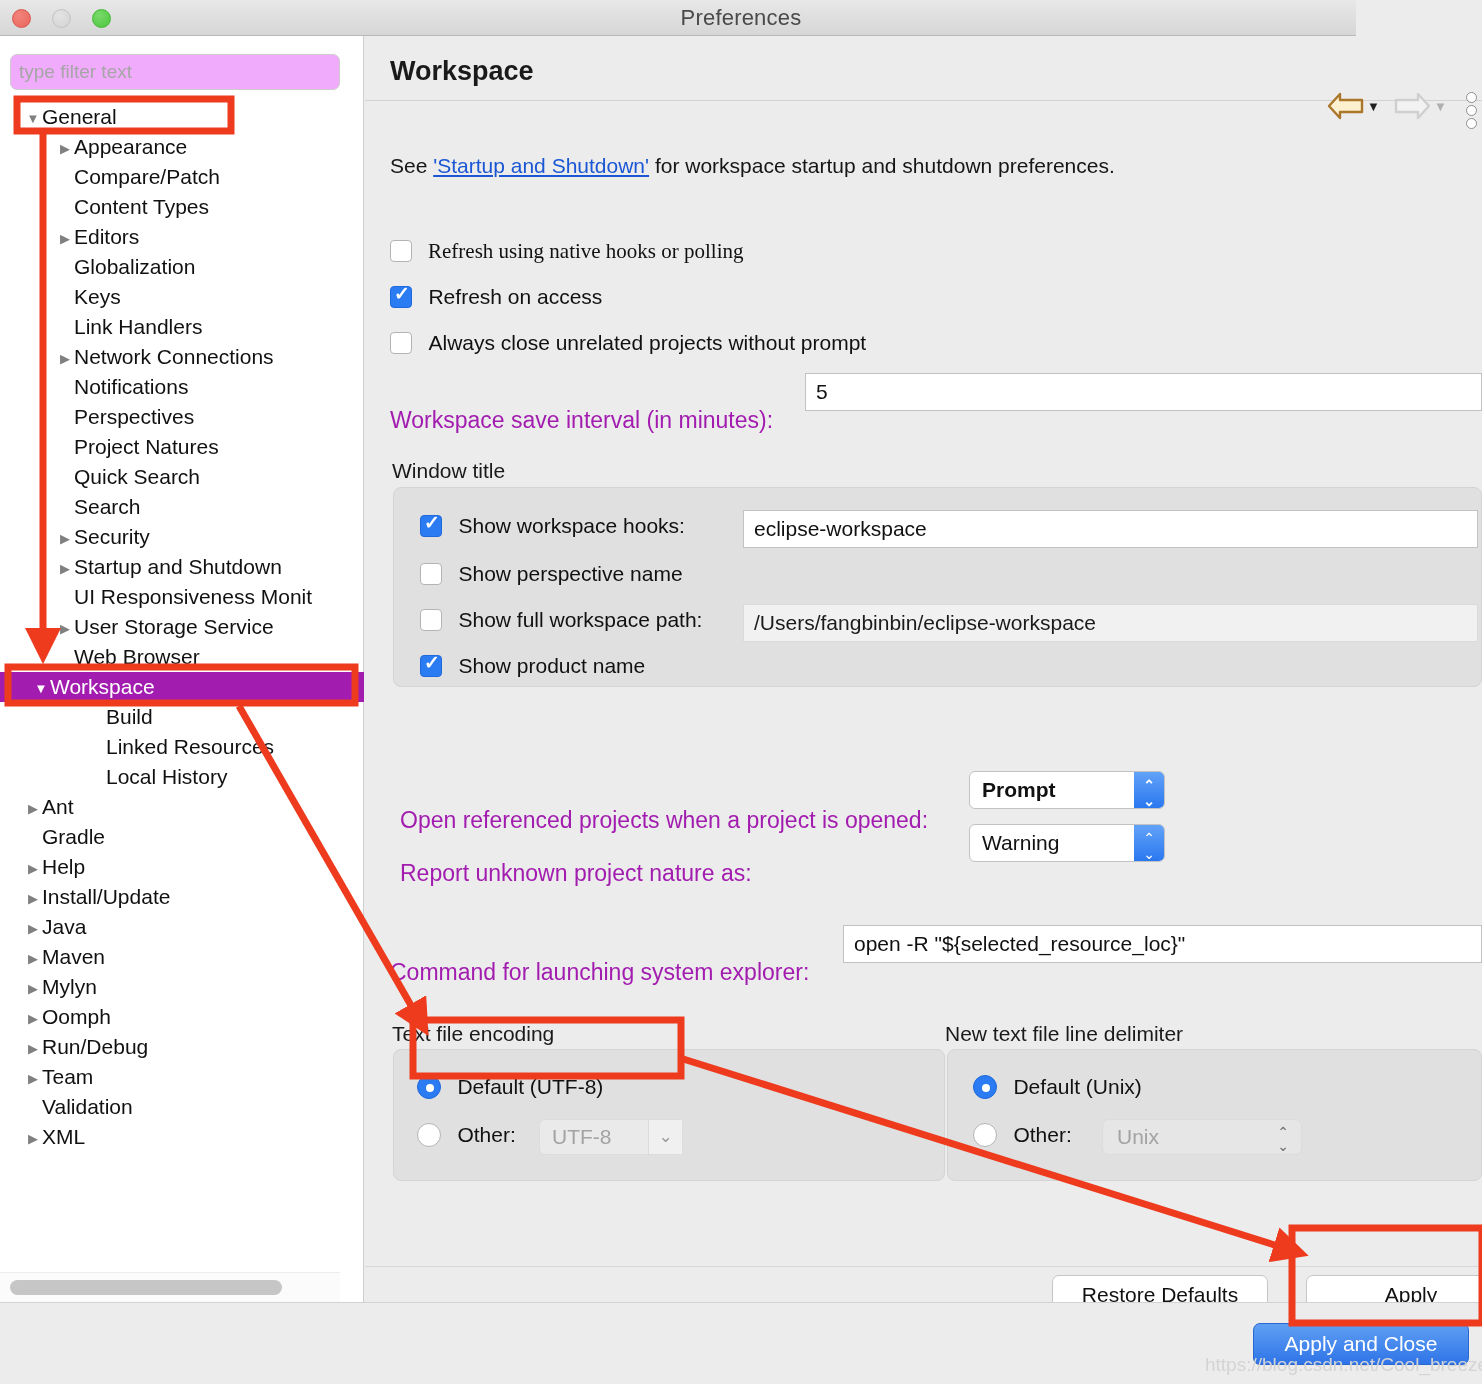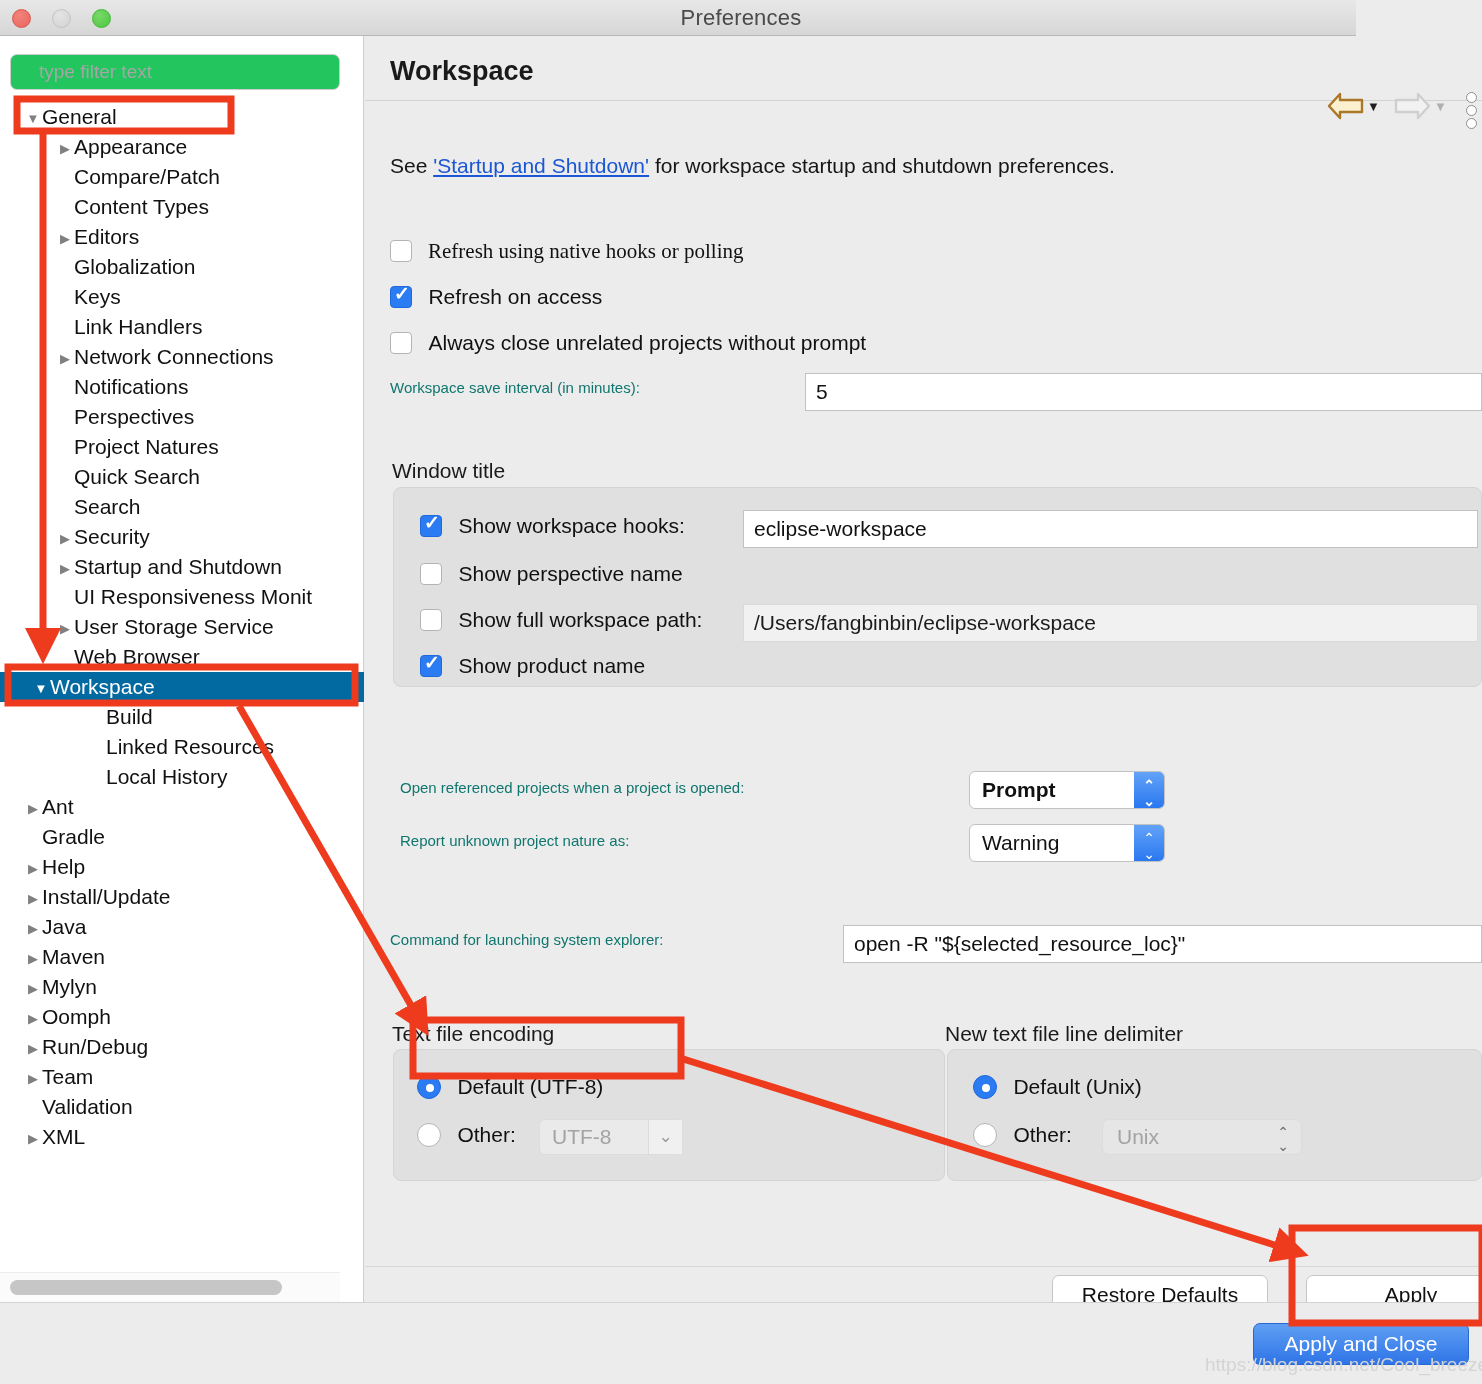--- a/index.html
+++ b/index.html
@@ -34,40 +34,40 @@
 
   
   #sidebar {
     position:absolute; left:0; top:36px; width:364px; height:1266px;
     background:#ffffff; border-right:1px solid #cfcfcf;
   }
   #filterWrap { position:absolute; left:10px; top:18px; width:330px; height:36px; }
   #filterInput {
     width:100%; height:100%;
     border:1px solid #cdcdcd; border-radius:7px;
-    background:#22c55e; padding:0 28px;
+    background:#f0abfc; padding:0 8px;
     font-family:"Liberation Sans", sans-serif; font-size:19px; color:#222;
   }
   #filterInput::placeholder { color:#a6a6a6; }
 
   #tree {
     position:absolute; left:0; top:66px; width:364px; height:1190px;
     overflow:hidden;
   }
   .tnode {
     position:relative; height:30px; line-height:30px;
     font-size:21px; color:#111; white-space:nowrap;
     padding-left:0;
   }
   .tnode .arrow {
     display:inline-block; width:18px; text-align:center;
     font-size:13px; color:#808080; vertical-align:1px;
   }
   .tnode .arrow.none { color:transparent; }
-  .tnode.sel { background:#0369a1; color:#fff; }
+  .tnode.sel { background:#a21caf; color:#fff; }
   .tnode.sel .arrow { color:#fff; }
   .tnode .lbl { display:inline-block; }
 
   .ind0 { padding-left:24px; }
   .ind1 { padding-left:56px; }
   .ind2 { padding-left:88px; }
 
   #hscroll {
     position:absolute; left:0; bottom:0; width:340px; height:30px;
     background:#fbfbfb; border-top:1px solid #ececec;
@@ -117,21 +117,21 @@
   .rb {
     display:inline-block; width:24px; height:24px; border-radius:50%;
     border:1px solid #b4b4b4; background:#fff; vertical-align:-5px; position:relative;
   }
   .rb.on { background:#2b7bf3; border-color:#2069dd; }
   .rb.on:after {
     content:""; position:absolute; left:8px; top:8px; width:8px; height:8px;
     border-radius:50%; background:#fff;
   }
 
-  .lbl21 { font-size:15px; color:#0f766e; }
+  .lbl21 { font-size:23px; color:#a21caf;margin-top:28px; }
 
   .tfield {
     background:#fff; border:1px solid #c2c2c2;
     font-family:"Liberation Sans", sans-serif; font-size:21px; color:#111;
     padding:0 10px; height:38px; line-height:36px;
   }
   .tfield.ro { background:#f1f1f1; color:#1b1b1b; border-color:#dadada; }
 
   .groupbox {
     position:absolute; background:#e0e0e0;

